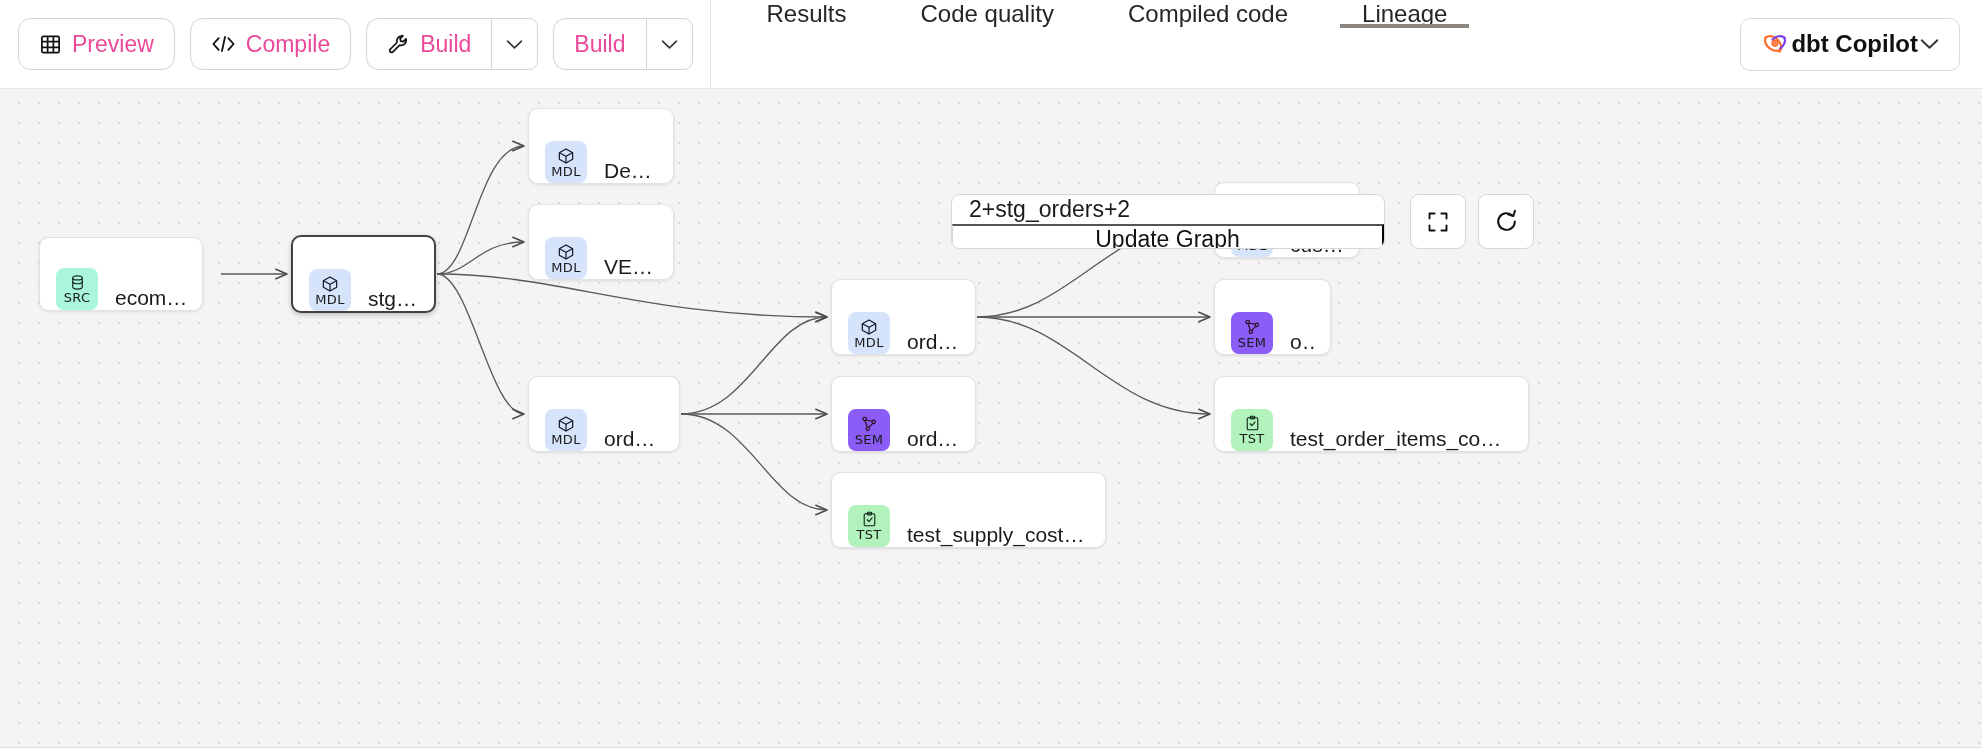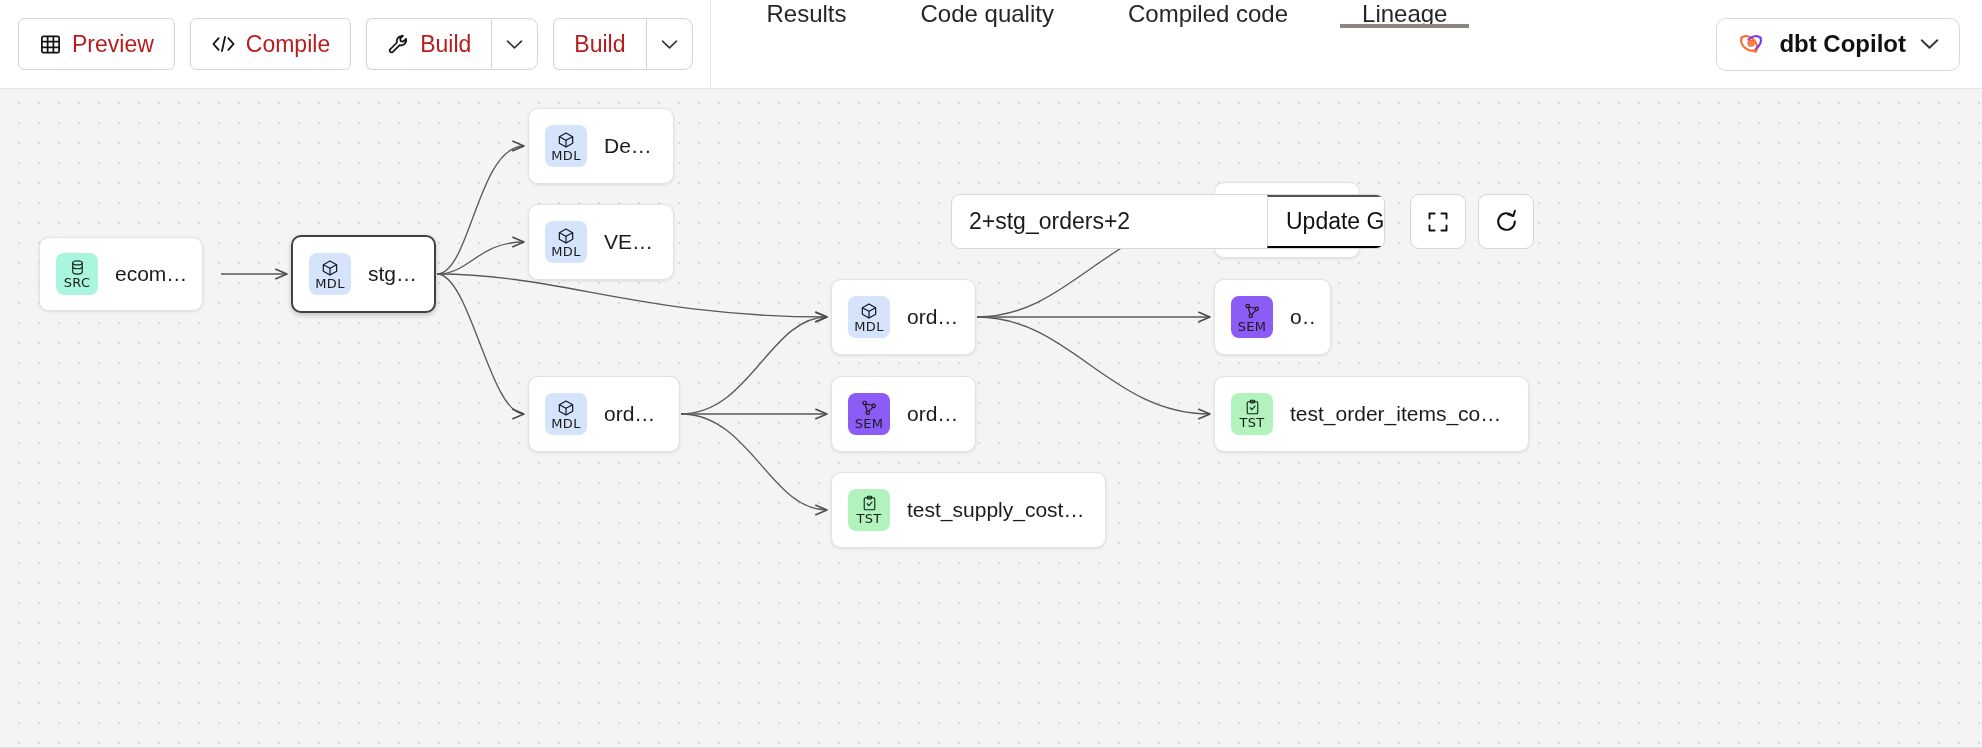--- a/index.html
+++ b/index.html
@@ -27,24 +27,24 @@
     display: flex; align-items: center; gap: 15px;
     padding-left: 18px; height: 100%;
     box-sizing: border-box;
   }
   .btn {
     display: flex; align-items: center; justify-content: center;
     gap: 10px;
     height: 52px;
     padding: 0 20px;
     border: 1px solid #d4d4d4;
-    border-radius: 6px;
+    border-radius: 13px;
     background: #ffffff;
     font-size: 23px;
-    color: #b91c1c;
+    color: #ec4899;
     box-sizing: border-box;
     white-space: nowrap;
     cursor: pointer;
   }
   .btn-split { display: flex; align-items: center; height: 64px; }
   .btn-split .btn-main {
     border-top-right-radius: 0; border-bottom-right-radius: 0;
     border-right: none;
   }
   .btn-split .btn-caret {
@@ -83,21 +83,21 @@
     content: "";
     position: absolute; left: 0; right: 0; bottom: 0;
     height: 4px; background: #8c8680;
   }
 
   .copilot-wrap {
     margin-left: auto; padding-right: 22px;
     display: flex; align-items: center;
   }
   .copilot-btn {
-    display: flex; align-items: center; gap: 14px;
+    display: flex; align-items: center; gap: 2px;
     height: 53px;
     padding: 0 20px;
     border: 1px solid #d8d8d8;
     border-radius: 10px;
     background: #fff;
     font-size: 24px;
     font-weight: bold;
     color: #111;
     cursor: pointer;
     box-sizing: border-box;
@@ -118,21 +118,21 @@
 
   .edges { position: absolute; left: 0; top: 0; width: 1982px; height: 659px; }
 
   
   .node {
     position: absolute;
     background: #ffffff;
     border: 1px solid #e2e2e2;
     border-radius: 10px;
     box-shadow: 0 1px 3px rgba(0,0,0,0.10);
-    display: flex; align-items: center;
+    display: flex; align-items: flex-end;
     box-sizing: border-box;
     cursor: pointer;
   }
   .node.selected {
     border: 2px solid #44403c;
     box-shadow: 0 2px 5px rgba(0,0,0,0.22);
   }
   .badge {
     width: 42px; height: 42px;
     border-radius: 8px;
@@ -165,20 +165,21 @@
   .selector {
     position: absolute;
     left: 951px; top: 105px;
     width: 434px; height: 55px;
     display: flex; align-items: stretch;
     border: 1px solid #d6d6d6;
     border-radius: 9px;
     background: #ffffff;
     box-sizing: border-box;
     overflow: hidden;
+    flex-direction: column;
   }
   .selector-input {
     flex: 1 1 auto;
     border: none; outline: none;
     font-family: "Liberation Sans", sans-serif;
     font-size: 23px;
     color: #1b1b1b;
     padding-left: 17px;
     background: transparent;
   }

